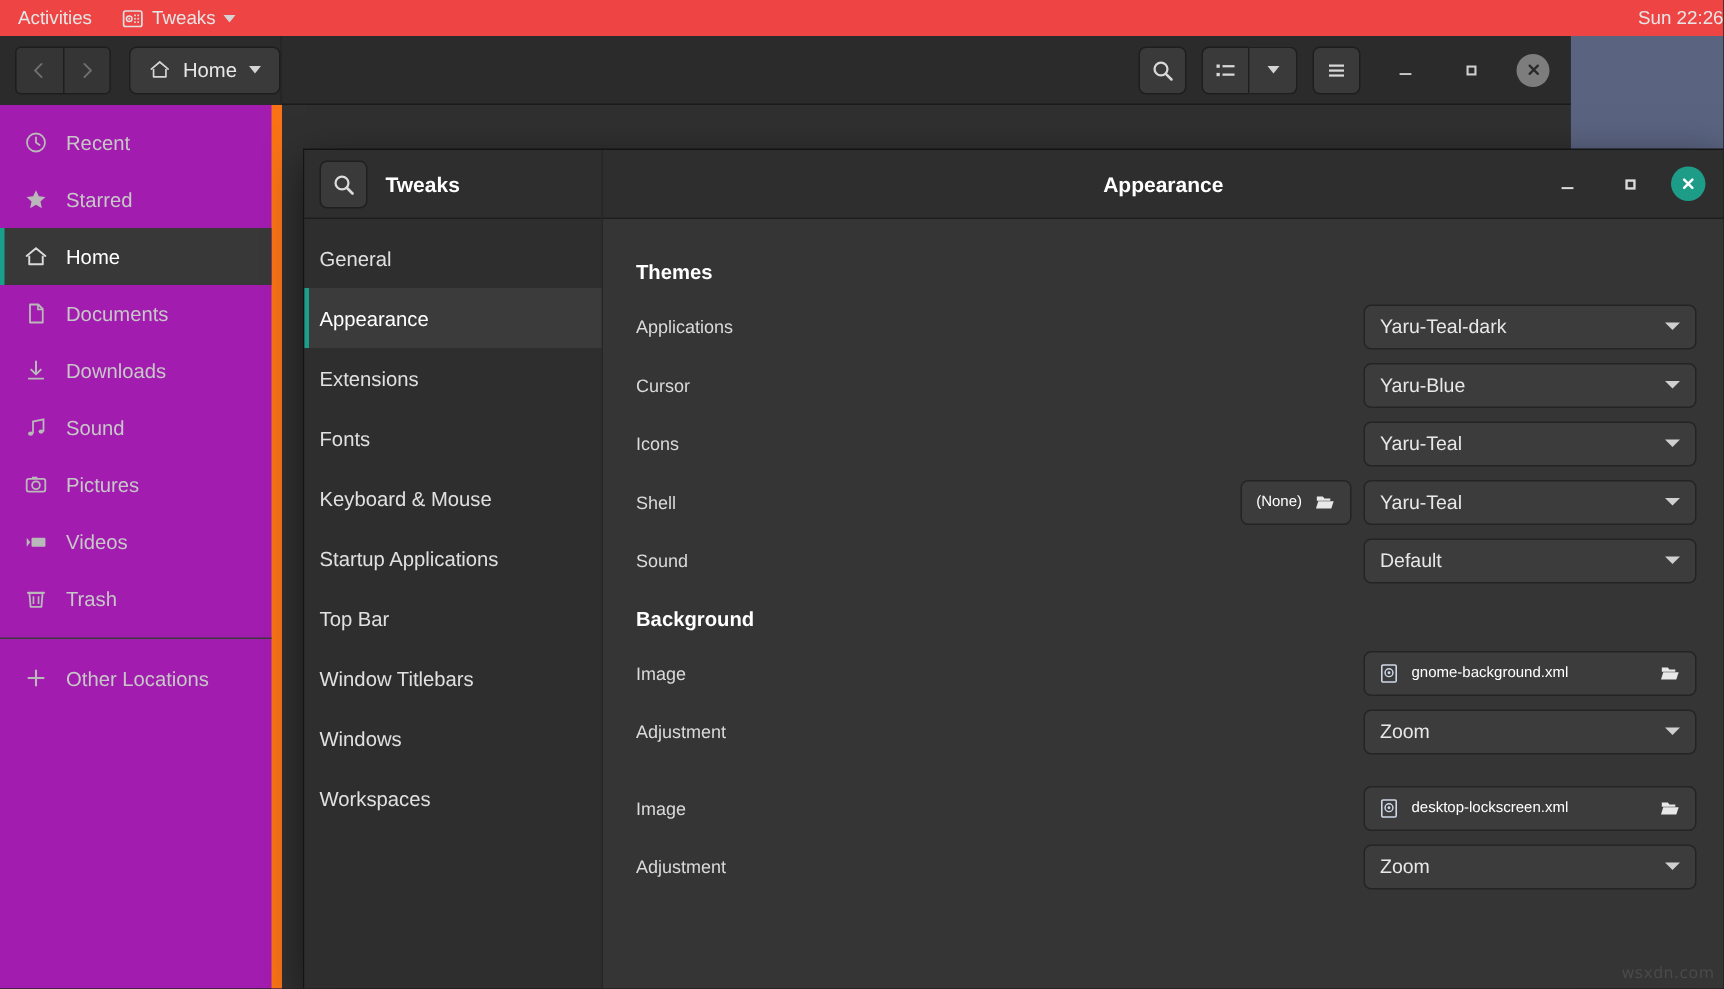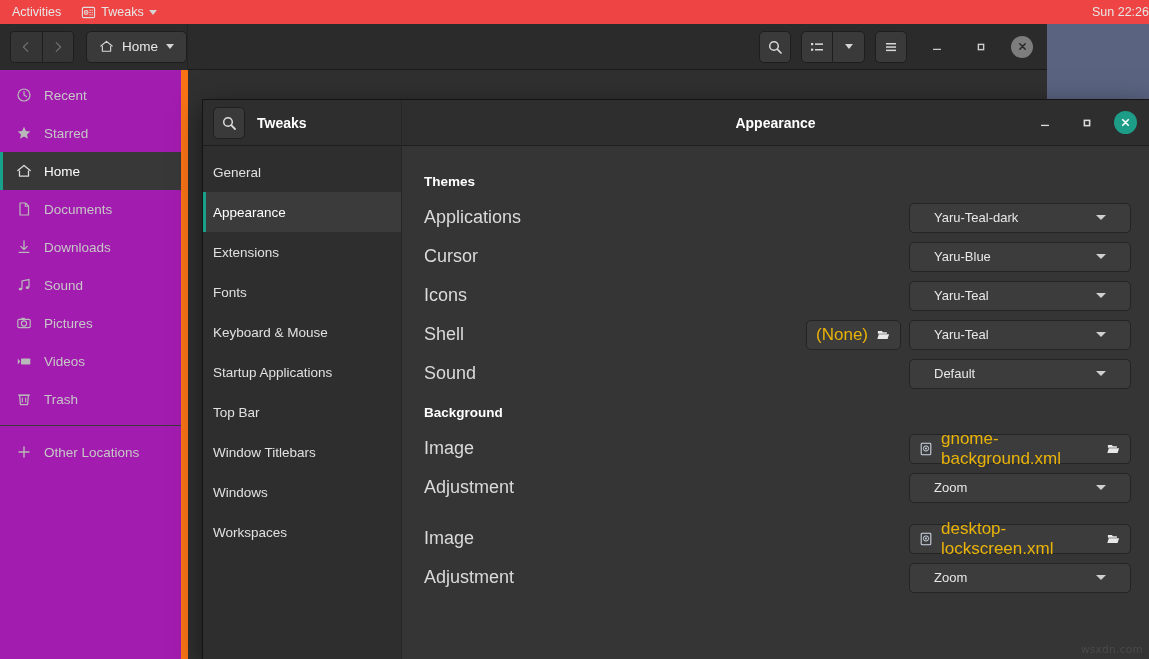--- a/index.html
+++ b/index.html
@@ -173,38 +173,38 @@
     background: #19a08a;
   }
 
   .tw-main { flex: 1; background: #353535; padding: 28px 18px 0 22px; position: relative; }
   .tw-section-title {
     color: #ffffff; font-size: 13.5px; font-weight: bold; margin-bottom: 9px;
   }
   .tw-row {
     display: flex; align-items: center; height: 39px; margin-bottom: 0px;
   }
-  .tw-row-label { color: #dadada; font-size: 18px; flex: 1; }
+  .tw-row-label { color: #dadada; font-size: 12px; flex: 1; }
   .tw-ctrl-wrap { display: flex; align-items: center; gap: 8px; }
 
   .combo {
     width: 222px; height: 30px; background: #3c3c3c;
     border: 1px solid #242424; border-radius: 5px;
-    display: flex; align-items: center; padding: 0 24px;
+    display: flex; align-items: center; padding: 0 10px;
     color: #e8e8e8; font-size: 13px;
   }
   .combo .val { flex: 1; }
   .combo .arrow {
     width: 0; height: 0; border-left: 5px solid transparent;
     border-right: 5px solid transparent; border-top: 5.5px solid #d0d0d0;
   }
   .filebtn {
     height: 30px; background: #3c3c3c; border: 1px solid #242424;
     border-radius: 5px; display: flex; align-items: center; gap: 8px;
-    padding: 0 9px; color: #eab308; font-size: 17px;
+    padding: 0 9px; color: #ffffff; font-size: 10px;
   }
   .filebtn.wide { width: 222px; }
   .filebtn .fname { flex: 1; }
   .gap-section { height: 12px; }
 
   .watermark {
     position: absolute; right: 6px; bottom: 4px;
     color: #4a4a4a; font-size: 10.5px; letter-spacing: 0.3px;
     font-family: "DejaVu Sans", sans-serif;
   }

